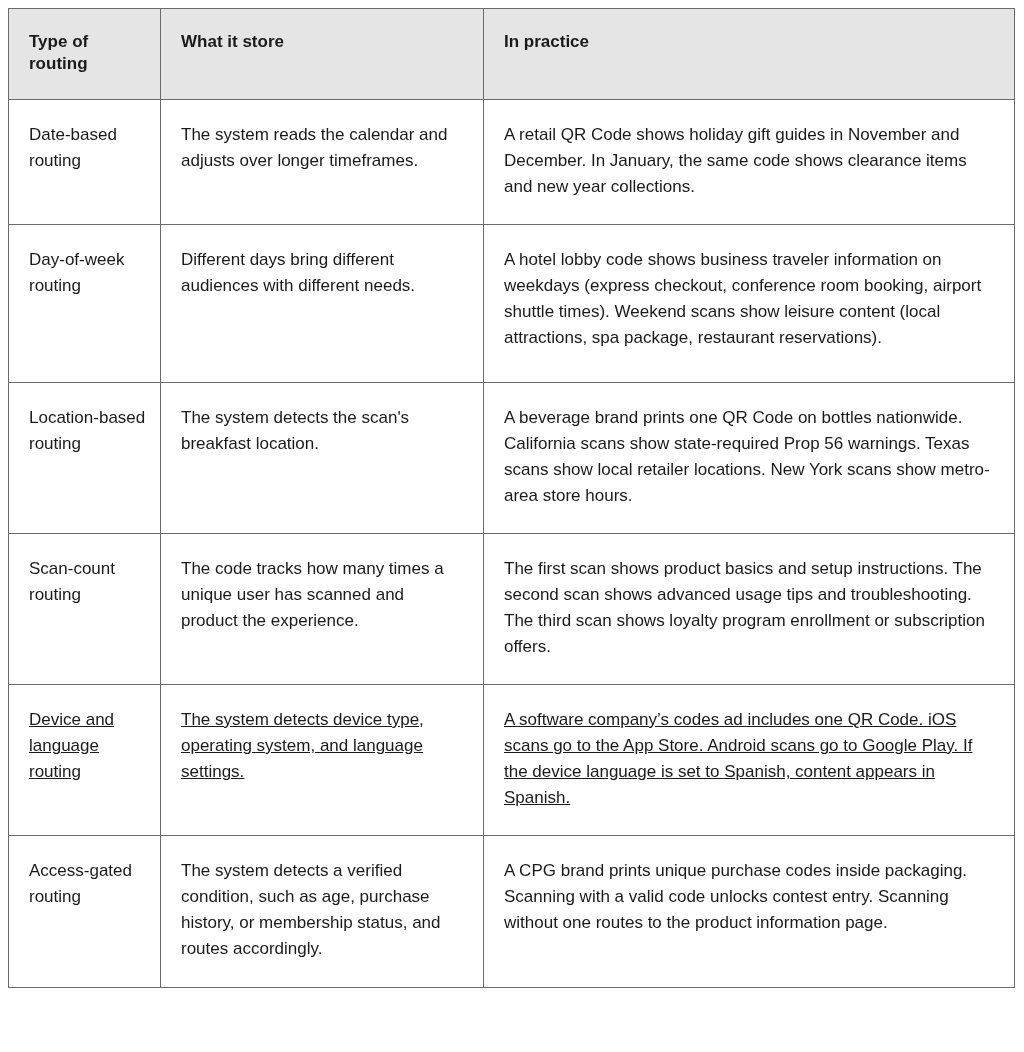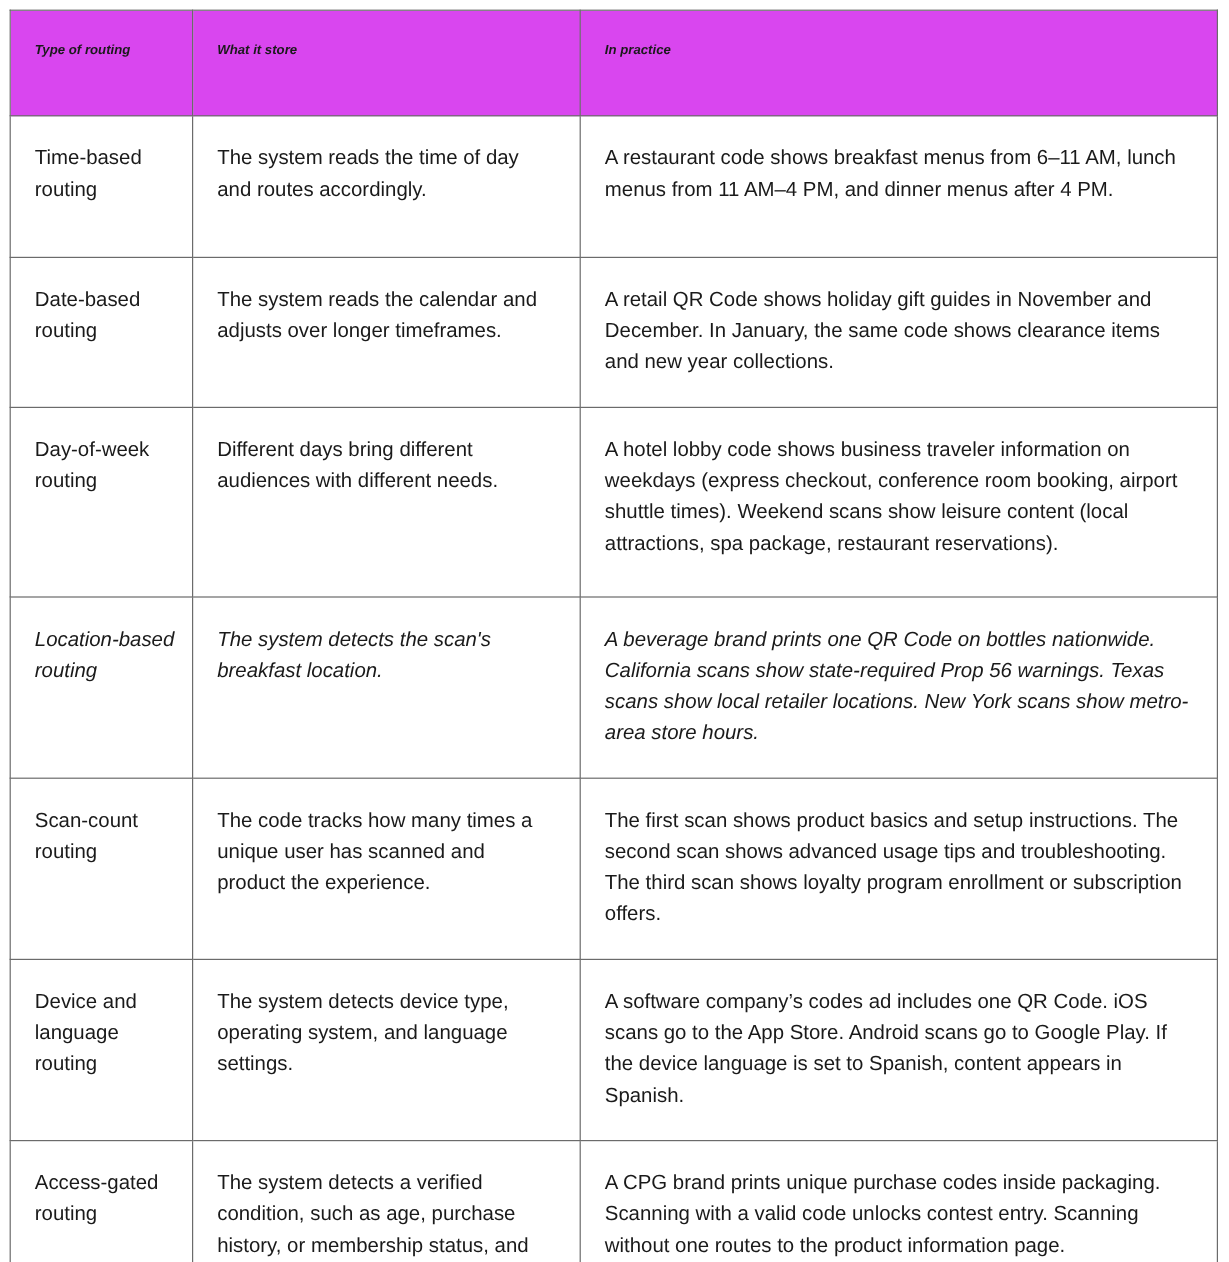--- a/index.html
+++ b/index.html
@@ -33,69 +33,63 @@
     vertical-align: top;
     text-align: left;
     padding: 22px 20px 24px 20px;
     box-sizing: border-box;
   }
   col.col-type    { width: 152px; }
   col.col-what    { width: 323px; }
   col.col-practice{ width: 531px; }
 
   thead th {
-    background: #d946ef;
+    background: #e5e5e5;
     font-weight: bold;
-    font-size: 11px;
+    font-size: 17px;
     line-height: 22px;
     padding-top: 20px;
     padding-bottom: 26px;
     height: 88px;
-    font-style: italic;
   }
   tbody td {
     background: #ffffff;
     font-size: 17px;
     line-height: 26px;
     font-weight: normal;
   }
   tbody td.cell-type {
     padding-right: 12px;
   }
   tbody tr.row-1 td { height: 118px; }
   tbody tr.row-2 td { height: 113px; }
   tbody tr.row-3 td { height: 158px; padding-left: 20px; }
-  tbody tr.row-4 td { height: 133px; font-style: italic; }
+  tbody tr.row-4 td { height: 133px; }
   tbody tr.row-5 td { height: 140px; margin-left: 13px; }
-  tbody tr.row-6 td { height: 132px; }
+  tbody tr.row-6 td { height: 132px; text-decoration: underline; }
   tbody tr.row-7 td { height: 152px; }
 </style>
 </head>
 <body>
 
 <div class="page">
   <table class="routing-table">
     <colgroup>
       <col class="col-type">
       <col class="col-what">
       <col class="col-practice">
     </colgroup>
     <thead>
       <tr>
         <th>Type of routing</th>
         <th>What it store</th>
         <th>In practice</th>
       </tr>
     </thead>
     <tbody>
-      <tr class="row-1">
-        <td class="cell-type">Time-based routing</td>
-        <td class="cell-what">The system reads the time of day and routes accordingly.</td>
-        <td class="cell-practice">A restaurant code shows breakfast menus from 6–11 AM, lunch menus from 11 AM–4 PM, and dinner menus after 4 PM.</td>
-      </tr>
       <tr class="row-2">
         <td class="cell-type">Date-based routing</td>
         <td class="cell-what">The system reads the calendar and adjusts over longer timeframes.</td>
         <td class="cell-practice">A retail QR Code shows holiday gift guides in November and December. In January, the same code shows clearance items and new year collections.</td>
       </tr>
       <tr class="row-3">
         <td class="cell-type">Day-of-week routing</td>
         <td class="cell-what">Different days bring different audiences with different needs.</td>
         <td class="cell-practice">A hotel lobby code shows business traveler information on weekdays (express checkout, conference room booking, airport shuttle times). Weekend scans show leisure content (local attractions, spa package, restaurant reservations).</td>
       </tr>

